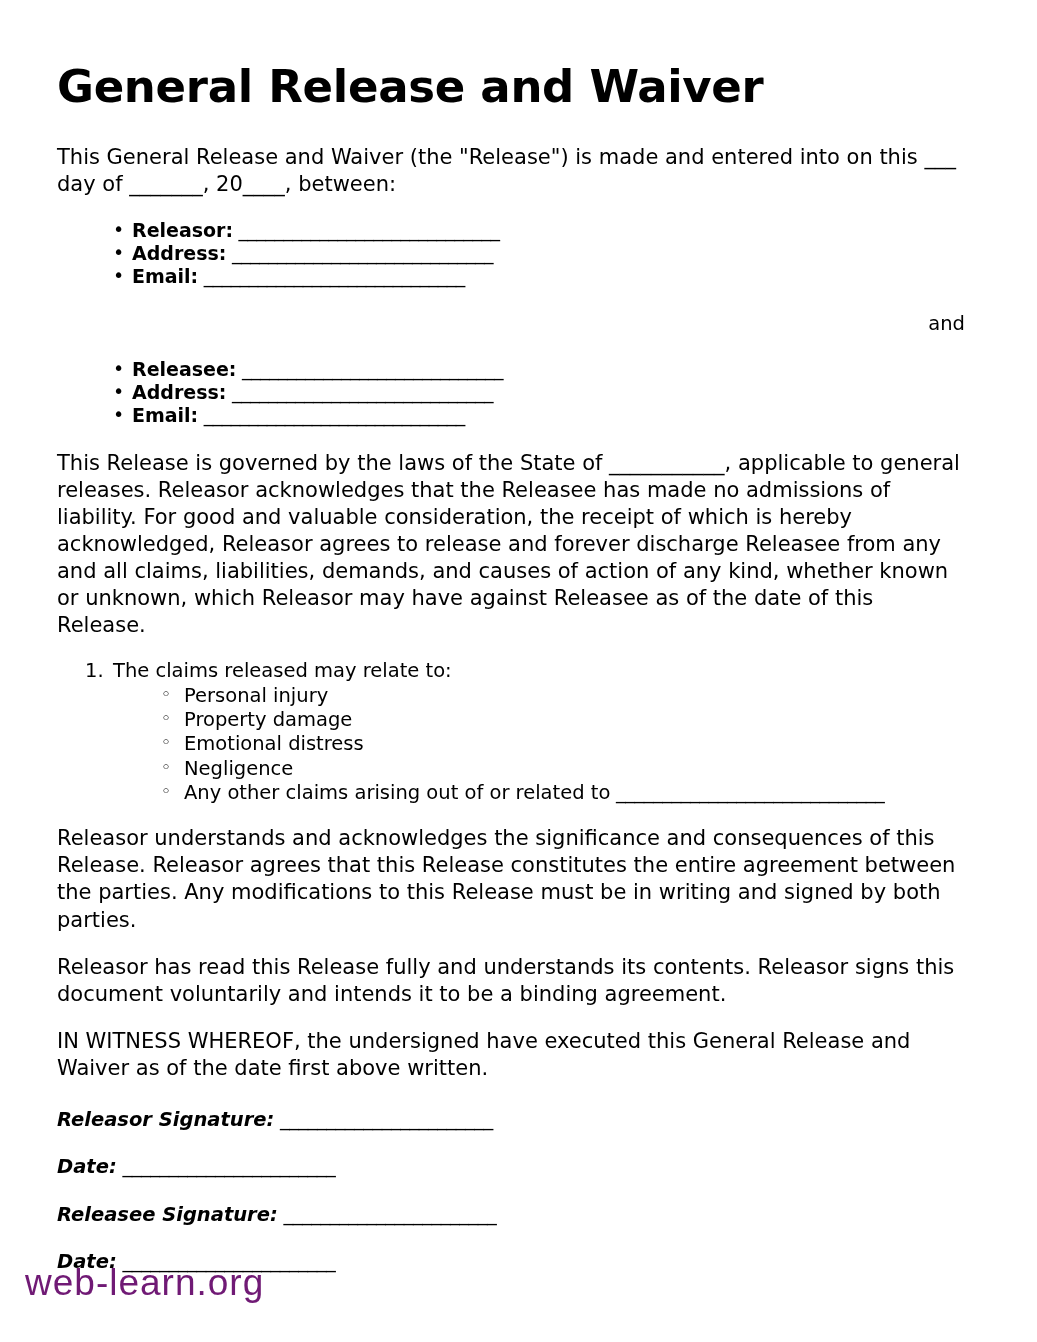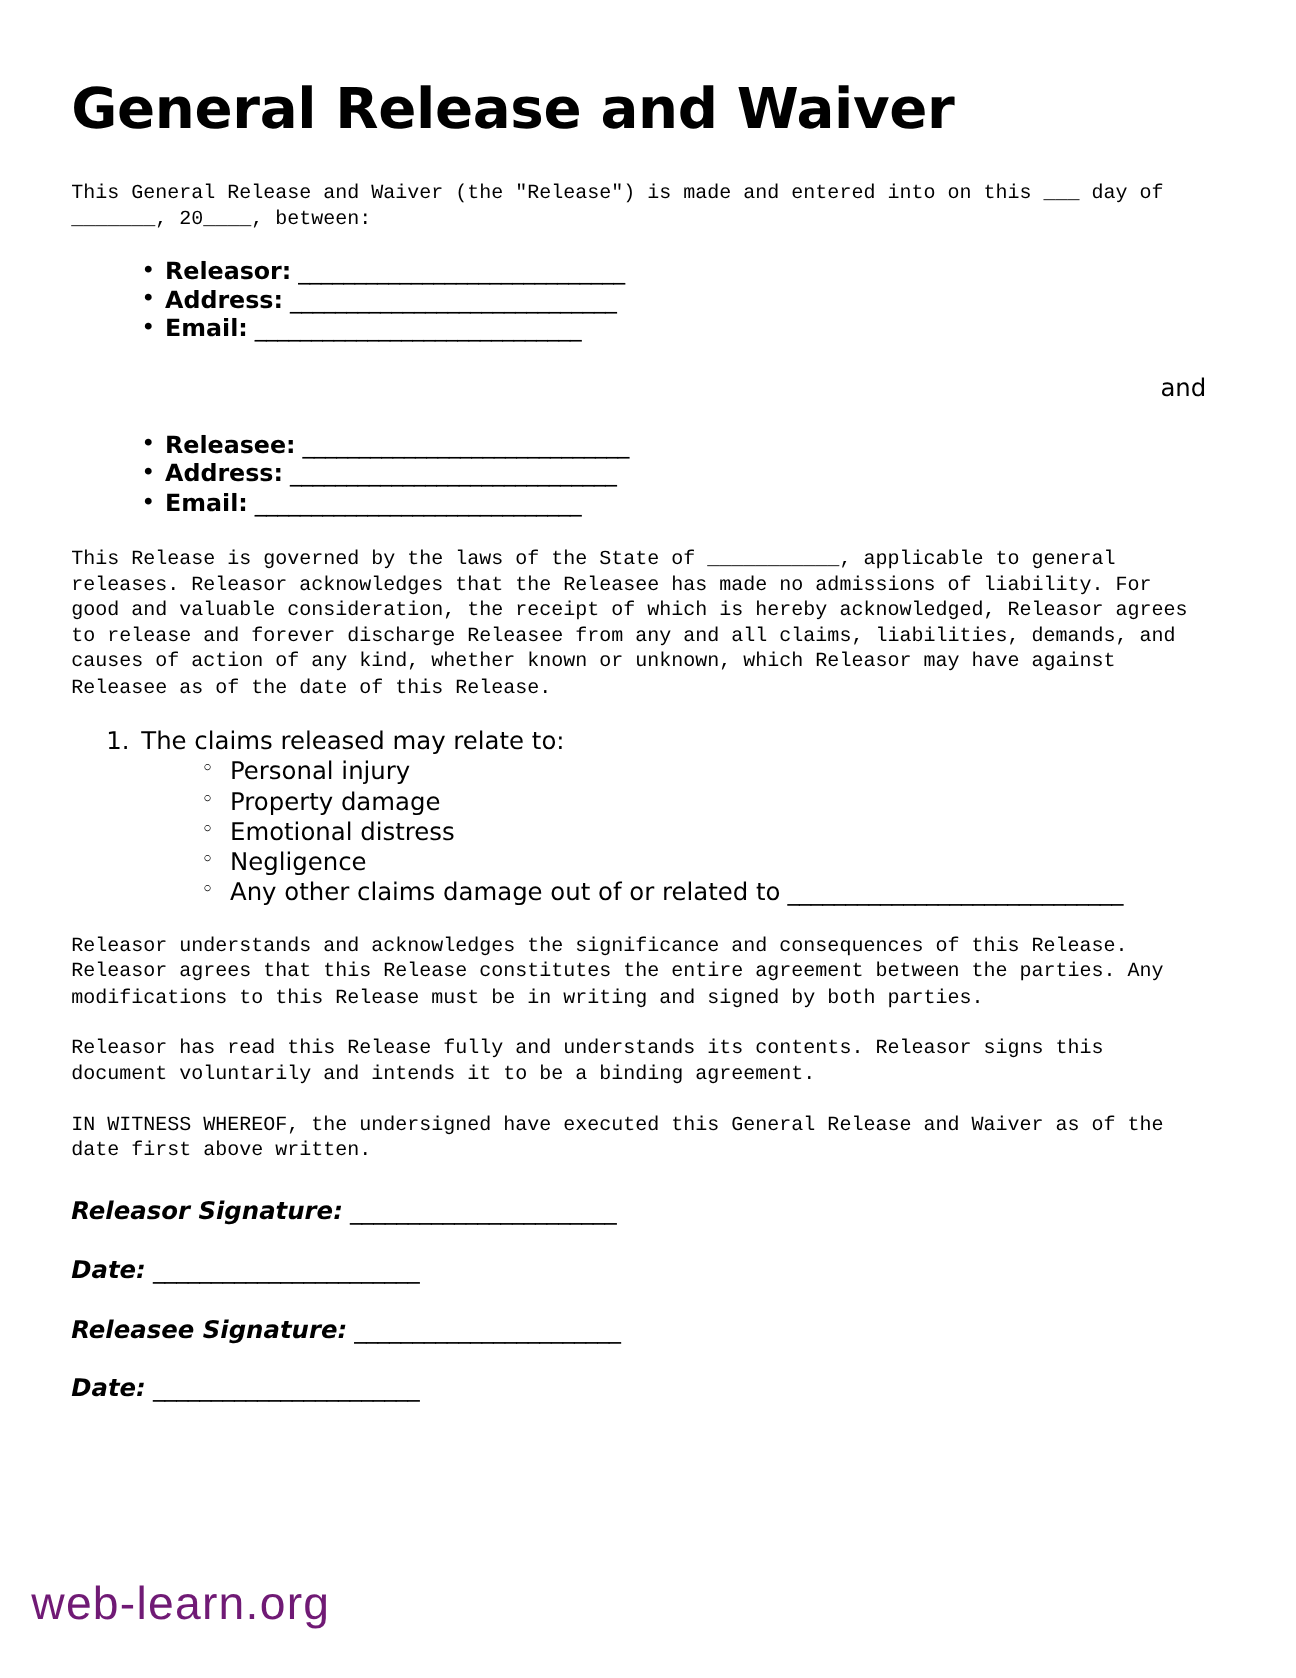--- a/index.html
+++ b/index.html
@@ -28,25 +28,24 @@
 
   .doc-title {
     font-size: 45px;
     font-weight: bold;
     line-height: 1.12;
     letter-spacing: -0.3px;
     margin: 0 0 32px 0;
   }
 
   p.para {
-    font-size: 16px;
+    font-size: 21px;
     line-height: 1.29;
     margin: 0 0 20px 0;
     max-width: 912px;
-    font-family: Liberation Mono, monospace;
   }
 
   p.tight {
     margin-bottom: 18px;
   }
 
   .party-list {
     list-style: none;
     margin: 0 0 22px 0;
     padding: 0 0 0 56px;
@@ -178,21 +177,21 @@
   <p class="para">This Release is governed by the laws of the State of ___________, applicable to general releases. Releasor acknowledges that the Releasee has made no admissions of liability. For good and valuable consideration, the receipt of which is hereby acknowledged, Releasor agrees to release and forever discharge Releasee from any and all claims, liabilities, demands, and causes of action of any kind, whether known or unknown, which Releasor may have against Releasee as of the date of this Release.</p>
 
   <ol class="num-list">
     <li>
       <span>The claims released may relate to:</span>
       <ul class="sub-list">
         <li><span>Personal injury</span><span class="blank"></span></li>
         <li><span>Property damage</span><span class="blank"></span></li>
         <li><span>Emotional distress</span><span class="blank"></span></li>
         <li><span>Negligence</span><span class="blank"></span></li>
-        <li><span>Any other claims damage out of or related to</span><span class="blank"> _____________________________</span></li>
+        <li><span>Any other claims arising out of or related to</span><span class="blank"> _____________________________</span></li>
       </ul>
     </li>
   </ol>
 
   <p class="para">Releasor understands and acknowledges the significance and consequences of this Release. Releasor agrees that this Release constitutes the entire agreement between the parties. Any modifications to this Release must be in writing and signed by both parties.</p>
 
   <p class="para">Releasor has read this Release fully and understands its contents. Releasor signs this document voluntarily and intends it to be a binding agreement.</p>
 
   <p class="para tight">IN WITNESS WHEREOF, the undersigned have executed this General Release and Waiver as of the date first above written.</p>
 

